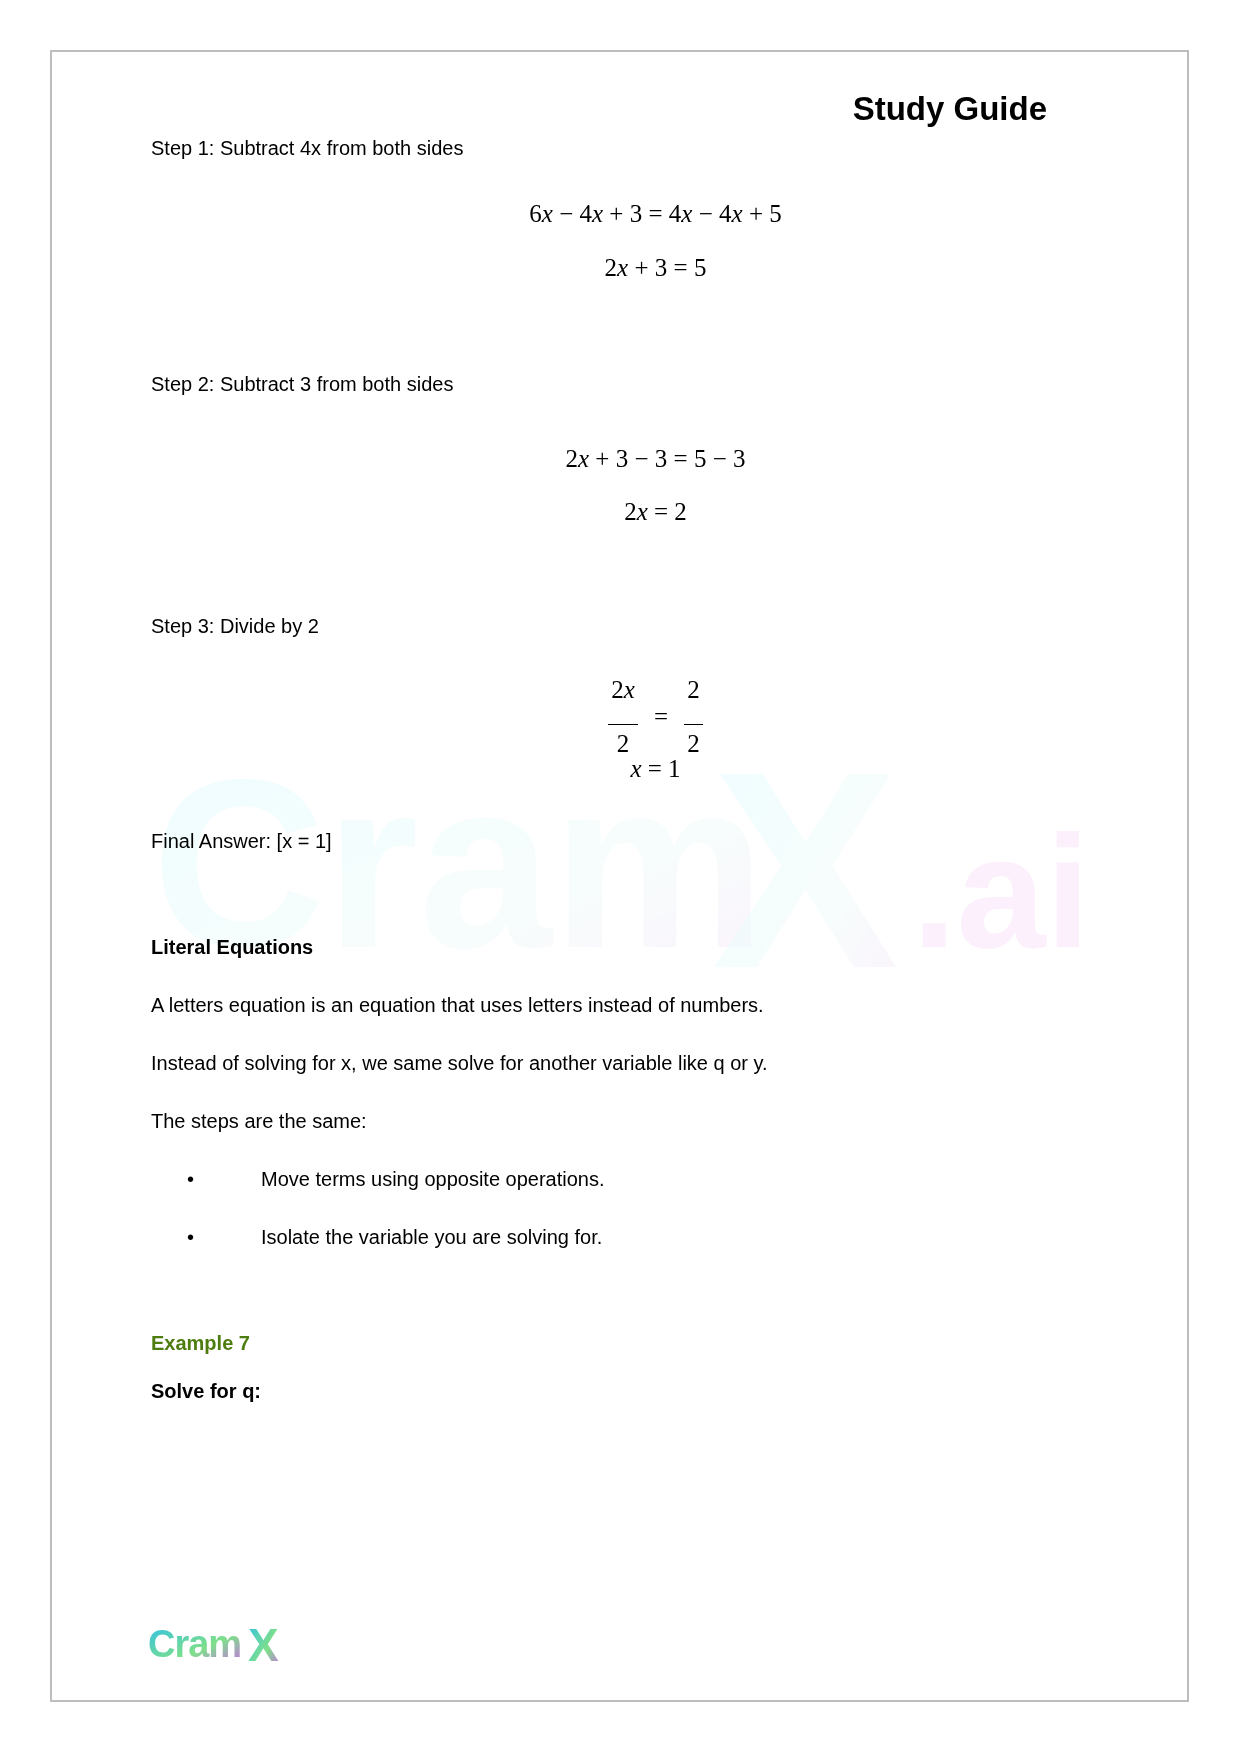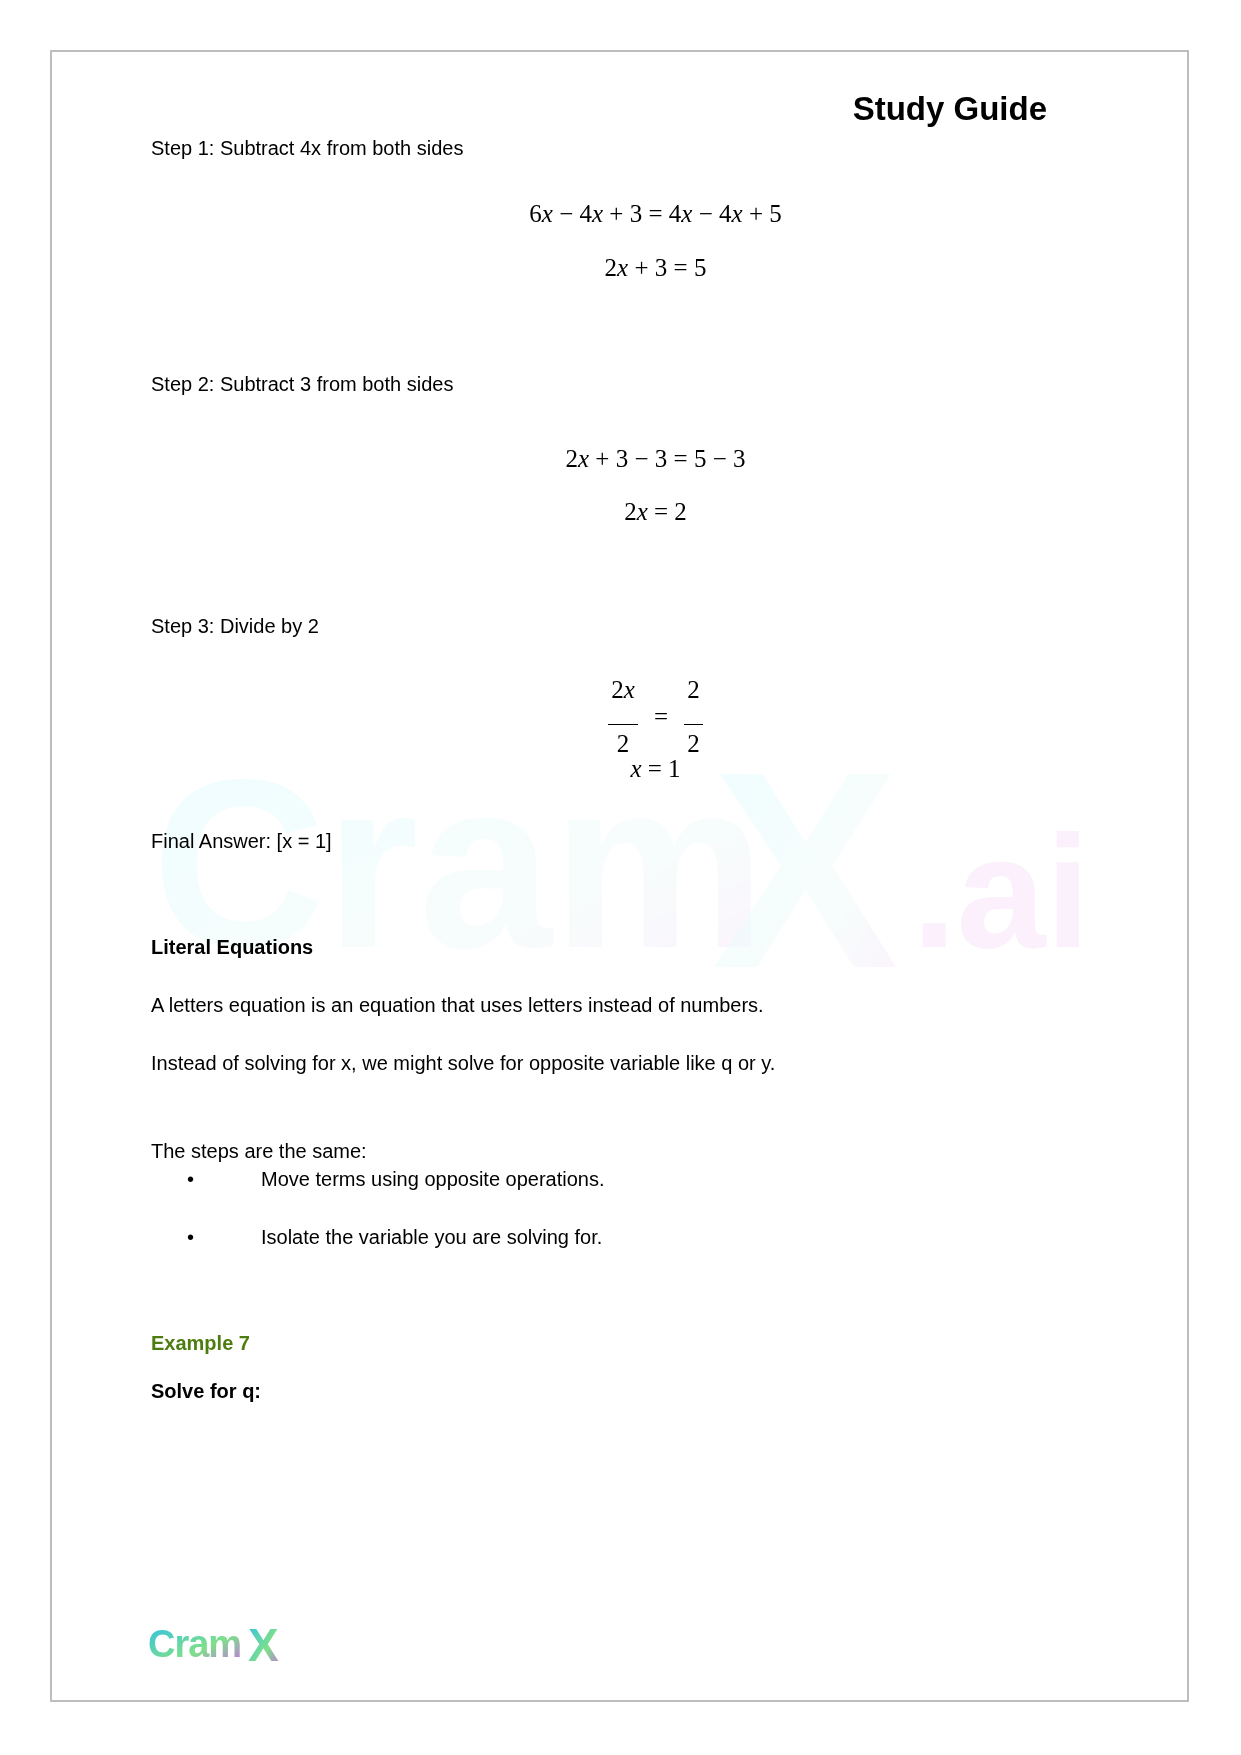--- a/index.html
+++ b/index.html
@@ -72,22 +72,22 @@
   <div class="abs math" style="top:703px"><i>x</i> = 1</div>
 
   <div class="abs txt" style="top:778px">
     <b>Final Answer:</b><span> [x = 1]</span>
   </div>
 
   <div class="abs txt" style="top:884px;font-weight:bold">Literal Equations</div>
   <div class="abs txt" style="top:942px">
     <span>A </span><b>letters equation</b><span> is an equation that uses letters instead of numbers.</span>
   </div>
-  <div class="abs txt" style="top:1000px">Instead of solving for x, we might solve for opposite variable like q or y.</div>
-  <div class="abs txt" style="top:1088px">The steps are the same:</div>
+  <div class="abs txt" style="top:1000px">Instead of solving for x, we same solve for another variable like q or y.</div>
+  <div class="abs txt" style="top:1058px">The steps are the same:</div>
 
   <div class="abs bullet" style="top:1116px">•</div>
   <div class="abs bullet-text" style="top:1116px">Move terms using opposite operations.</div>
   <div class="abs bullet" style="top:1174px">•</div>
   <div class="abs bullet-text" style="top:1174px">Isolate the variable you are solving for.</div>
 
   <div class="abs txt green" style="top:1280px">Example 7</div>
   <div class="abs txt" style="top:1328px;font-weight:bold">Solve for q:</div>
 
   <svg class="abs logo" width="150" height="48" viewBox="0 0 150 48">

